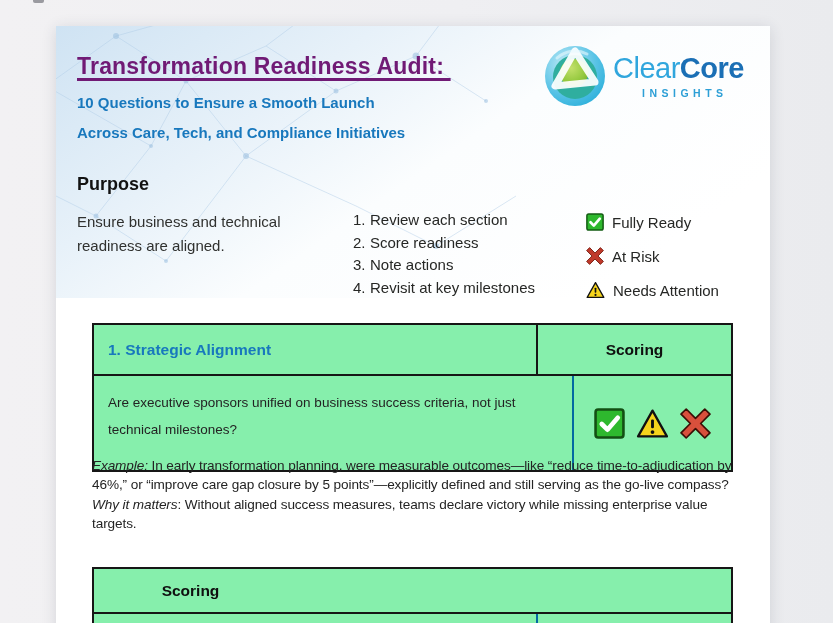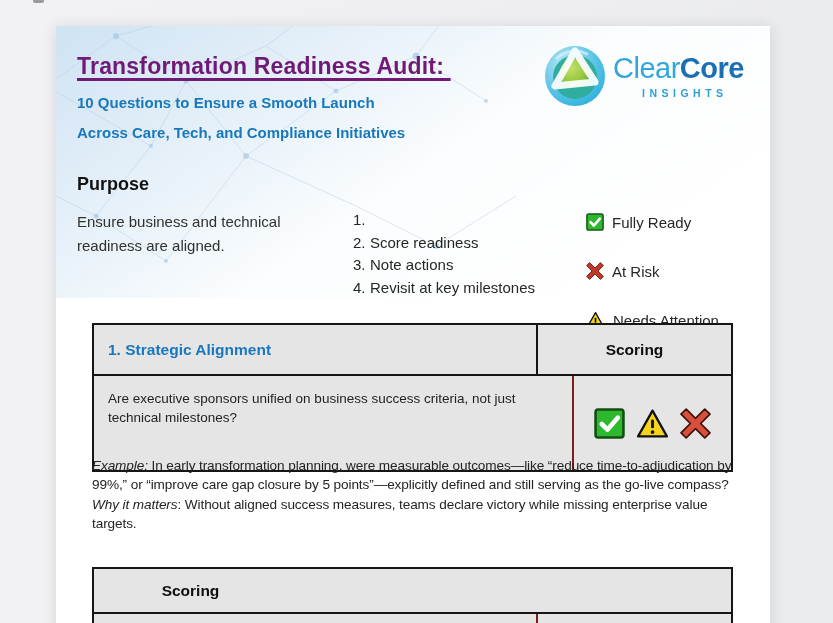--- a/index.html
+++ b/index.html
@@ -35,34 +35,34 @@
   .logo-name .dk{ color:#1b6fb5; font-weight:700; }
   .logo-tagline{ position:absolute; left:99px; top:47px; font-size:10.5px; font-weight:700; letter-spacing:4.5px; color:#2d9fd6; }
   
   .sec-heading{ font-size:18px; font-weight:800; color:#121212; }
   .purpose-heading{ position:absolute; left:21px; top:148px; }
   .purpose-body{ position:absolute; left:21px; top:184px; width:272px; font-size:15px; line-height:23.5px; color:#30312f; }
   .howto-heading{ position:absolute; left:396px; top:148px; width:162px; text-align:center; }
   .howto-steps{ position:absolute; left:297px; top:183px; font-size:15px; line-height:22.5px; color:#262725; }
   .howto-steps .step{ display:flex; }
   .howto-steps .num{ min-width:17px; }
-  .legend{ position:absolute; left:530px; top:185px; display:flex; flex-direction:column; gap:27px; }
+  .legend{ position:absolute; left:530px; top:185px; display:flex; flex-direction:column; gap:12px; }
   .legend-row{ display:flex; align-items:center; gap:8px; height:22px; font-size:15px; color:#262725; }
   
-  .audit-table{ position:absolute; left:36px; width:641px; border:2px solid #161616; background:#e5e5e5; }
+  .audit-table{ position:absolute; left:36px; width:641px; border:2px solid #161616; background:#86efac; }
   .t1{ top:297px; height:149px; }
   .t2{ top:541px; height:69px; border-bottom:none; }
   .t-header{ display:flex; border-bottom:2px solid #161616; }
   .t1 .t-header{ height:51px; }
   .t2 .t-header{ height:45px; }
   .t-title{ flex:1 1 auto; display:flex; align-items:center; padding-left:14px; font-size:15.5px; font-weight:800; color:#1878bd; border-right:2px solid #161616; }
   .t-scoring{ width:193px; display:flex; align-items:center; justify-content:center; font-size:15.5px; font-weight:800; color:#0f0f0f; }
   .t-row{ display:flex; }
   .t1 .t-row{ height:94px; }
-  .t-question{ flex:1 1 auto; padding:13px 26px 0 14px; font-size:13.5px; line-height:19px; color:#232323; border-right:2px solid #7f1d1d; }
+  .t-question{ flex:1 1 auto; padding:13px 26px 0 14px; font-size:13.5px; line-height:27px; color:#232323; border-right:2px solid #0369a1; }
   .t-icons{ width:193px; display:flex; align-items:center; justify-content:center; gap:11px; }
   .t2 .t-row{ height:24px; }
   
   .example{ position:absolute; left:36px; top:430px; width:655px; font-size:13.6px; line-height:19.4px; color:#242424; letter-spacing:-.1px; }
   .bi{ font-weight:400; font-style:italic;text-align:center; }
 </style>
 </head>
 <body>
 
 <div class="top-artifact"></div>
@@ -130,20 +130,21 @@
     <div class="logo-name"><span class="lt">Clear</span><span class="dk">Core</span></div>
     <div class="logo-tagline">INSIGHTS</div>
   </div>
 
   <div class="sec-heading purpose-heading">Purpose</div>
   <div class="purpose-body">Ensure business and technical readiness are aligned.</div>
 
   <div class="howto-steps">
     <div class="step">
         <span class="num">1.</span>
+        <span>Review each section</span>
       </div>
     <div class="step">
         <span class="num">2.</span>
         <span>Score readiness</span>
       </div>
     <div class="step">
         <span class="num">3.</span>
         <span>Note actions</span>
       </div>
     <div class="step">
@@ -194,21 +195,21 @@
             <circle cx="16" cy="23.3" r="1.8" fill="#111"></circle>
           </svg>
         <svg width="31" height="31" viewBox="0 0 30 30">
             <path d="M6 1 L15 10 L24 1 L29 6 L20 15 L29 24 L24 29 L15 20 L6 29 L1 24 L10 15 L1 6 Z" fill="#d8503c" stroke="#3a0e05" stroke-width="1.6" stroke-linejoin="round"></path>
           </svg>
       </div>
     </div>
   </div>
 
   <div class="example">
-    <span class="bi">Example:</span><span> In early transformation planning, were measurable outcomes—like “reduce time-to-adjudication by 99%,” or “improve care gap closure by 5 points”—explicitly defined and still serving as the go-live compass?</span><br>
+    <span class="bi">Example:</span><span> In early transformation planning, were measurable outcomes—like “reduce time-to-adjudication by 46%,” or “improve care gap closure by 5 points”—explicitly defined and still serving as the go-live compass?</span><br>
     <span class="bi">Why it matters</span><span>: Without aligned success measures, teams declare victory while missing enterprise value targets.</span>
   </div>
 
   <div class="audit-table t2">
     <div class="t-header">
       <div class="t-scoring">Scoring</div>
     </div>
     <div class="t-row">
       <div class="t-question"></div>
       <div class="t-icons"></div>

